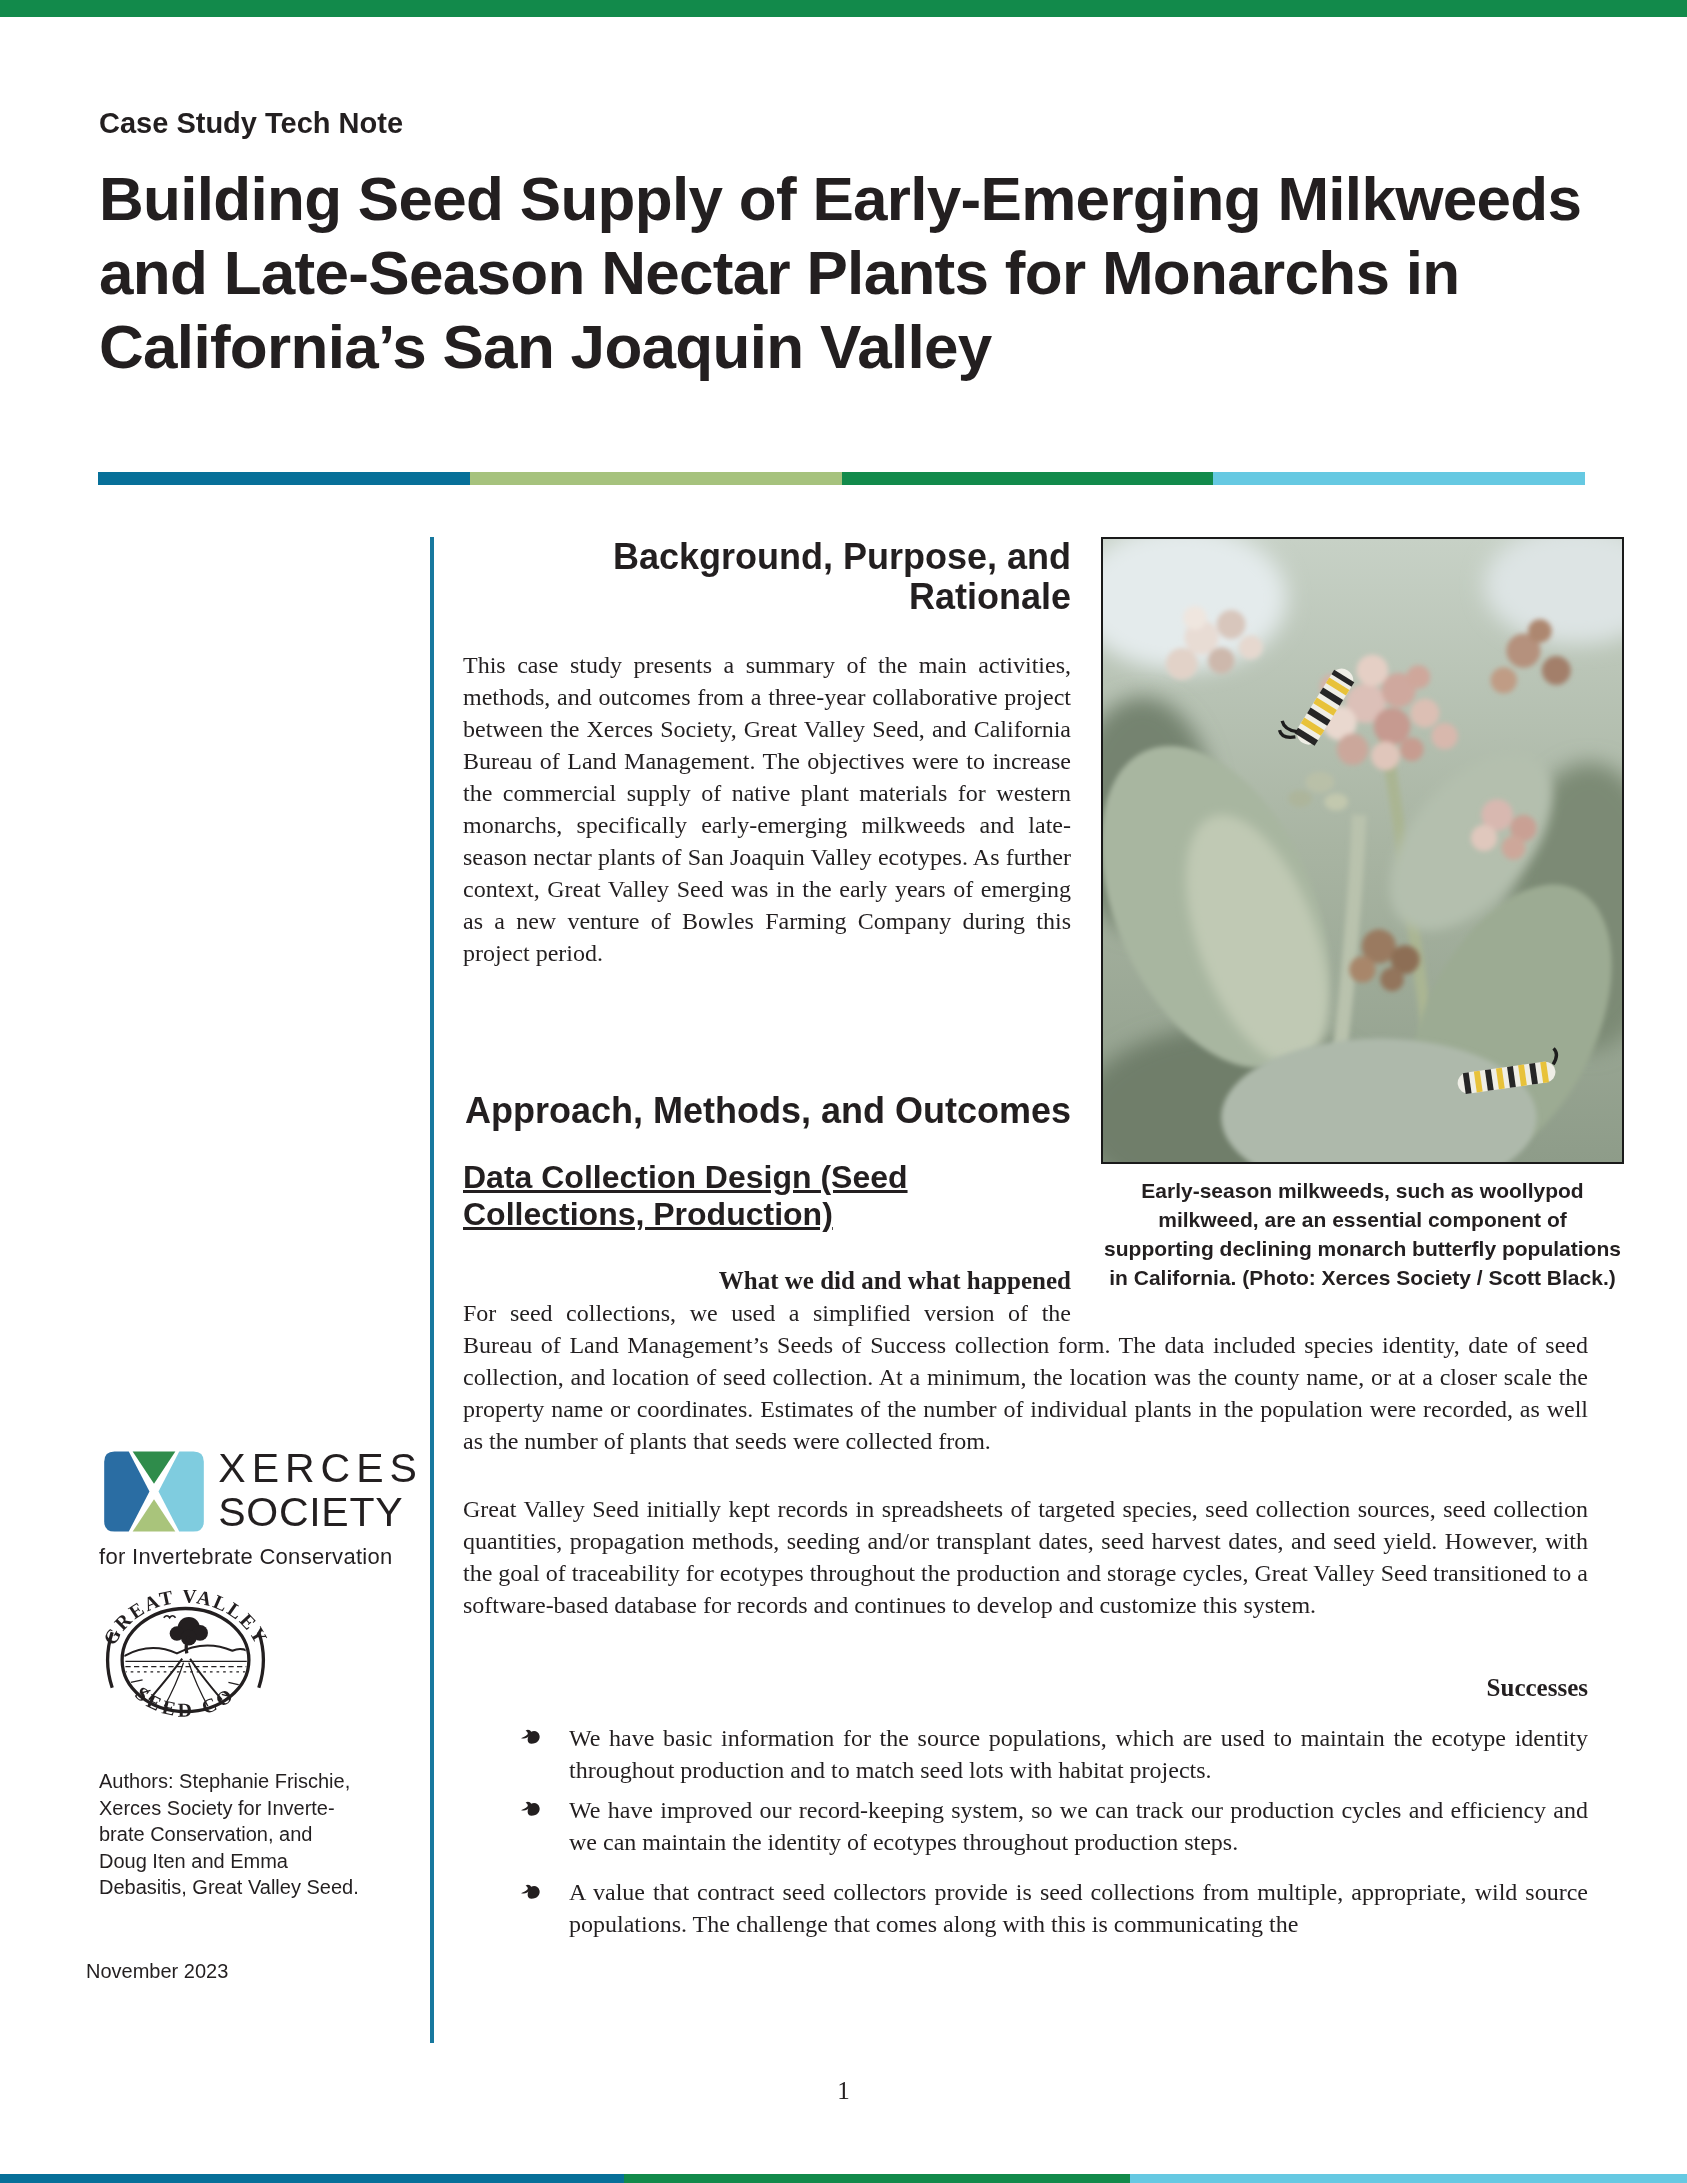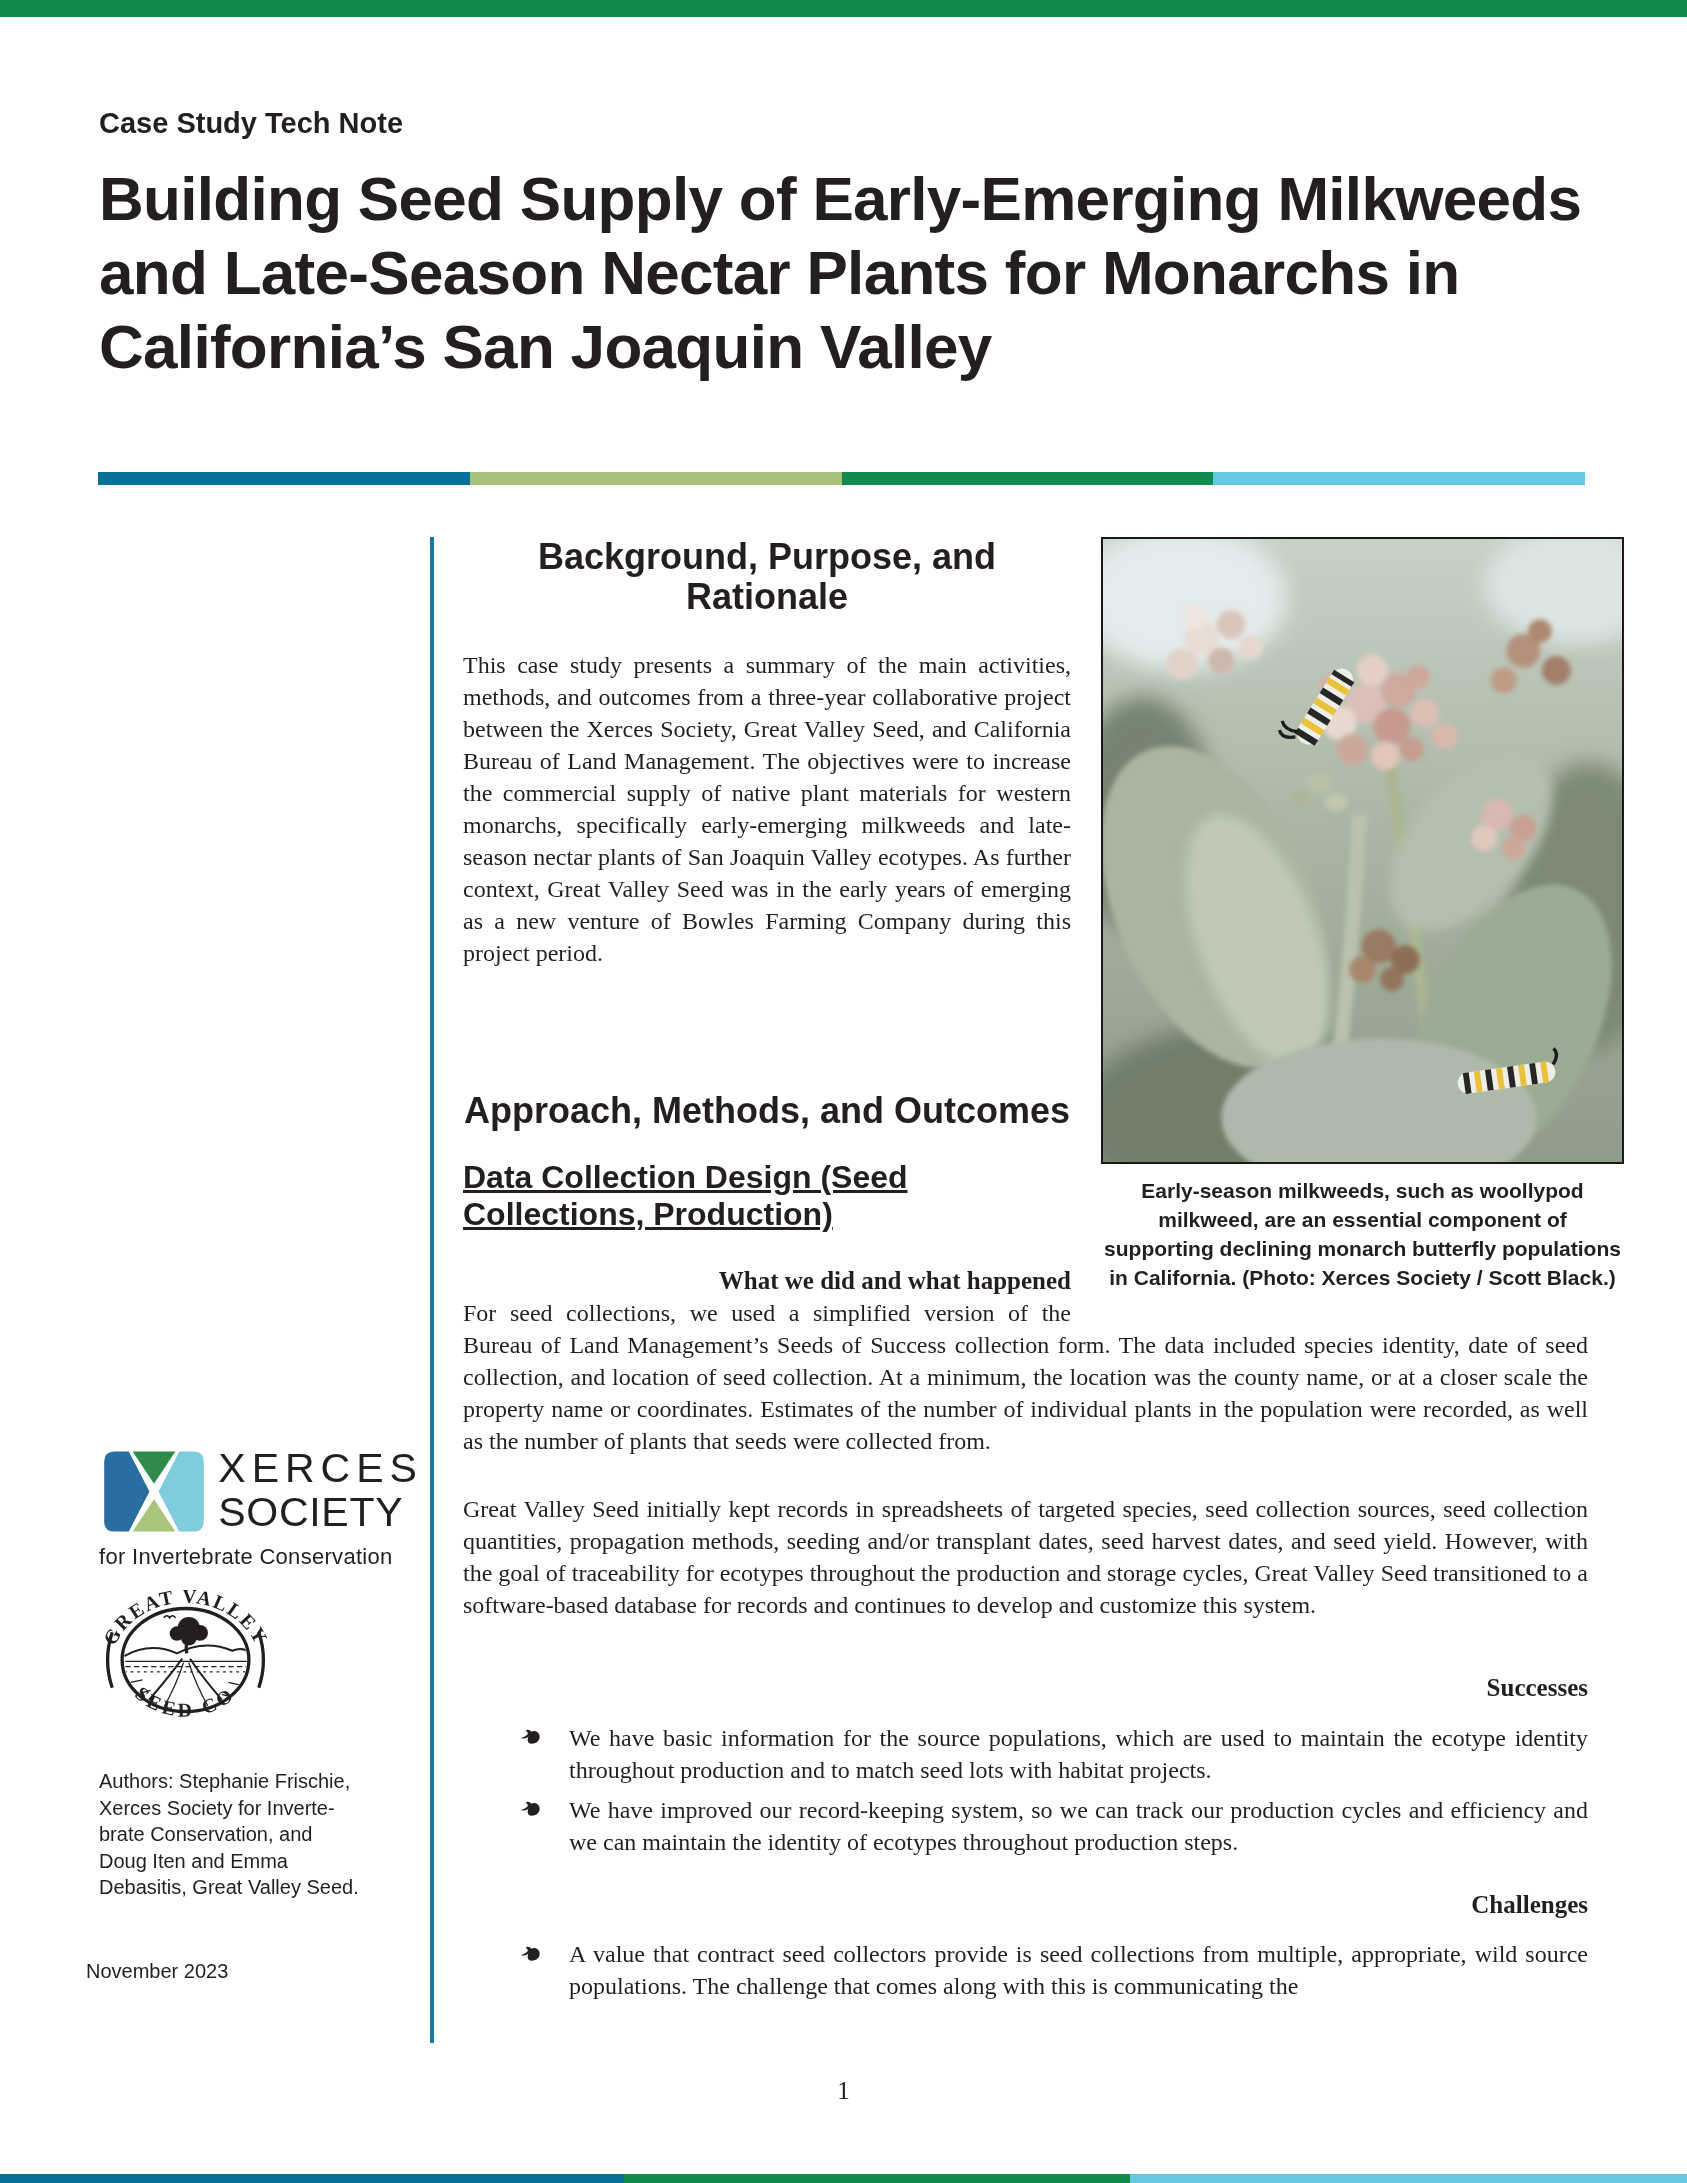--- a/index.html
+++ b/index.html
@@ -30,21 +30,21 @@
     position:absolute; left:463px; top:537px; width:1125px;
     font-size:24px; line-height:32px; text-align:justify;
   }
   .photo-block { float:right; width:523px; margin:0 -36px 30px 30px; }
   .photo { width:523px; height:627px; border:2px solid #1a1a1a; background:#a9b6a4; }
   .photo svg { display:block; width:100%; height:100%; }
   .caption {
     margin-top:12px; font-family:"Liberation Sans", sans-serif; font-weight:700;
     font-size:21px; line-height:29px; text-align:center;
   }
-  h2.sec { font-family:"Liberation Sans", sans-serif; font-weight:700; font-size:36px; line-height:40px; text-align:center; }
+  h2.sec { font-family:"Liberation Sans", sans-serif; font-weight:700; font-size:36px; line-height:40px; text-align:right; }
   h3.sub { font-family:"Liberation Sans", sans-serif; font-weight:700; font-size:32px; line-height:37px; text-align:left; margin-top:28px;text-decoration:underline; }
   h4.minor { font-family:Liberation Serif, serif; font-weight:700; font-size:25px; line-height:30px; text-align:right; }
   .bg-heading { margin-bottom:32px; }
   .approach-heading { margin-top:122px; }
   .what-heading { margin-top:33px; }
   .p-what { margin-top:1.3px; }
   .p-records { margin-top:36px; }
   .successes-heading { margin-top:52px; }
   .challenges-heading { margin-top:32px; }
   ul.leaf-list { list-style:none; margin-top:18.5px; }
@@ -228,21 +228,20 @@
         <span>We have basic information for the source populations, which are used to maintain the ecotype identity throughout production and to match seed lots with habitat projects.</span>
       </li>
       <li>
         <svg class="leaf-bullet" viewBox="0 0 24 20" aria-hidden="true">
           <path d="M2 11 C6 12 9 11 10 9 C8 14 10 17 13 17 C20 17 23 12 22 8 C21 4 17 2 13 4 C12 2 9 1 7 3 C9 4 10 6 9 7 C7 9 4 10 2 11 Z" fill="#231f20"></path>
         </svg>
         <span>We have improved our record-keeping system, so we can track our production cycles and efficiency and we can maintain the identity of ecotypes throughout production steps.</span>
       </li>
     </ul>
 
-    <h4 class="minor challenges-heading">Challenges</h4>
     <ul class="leaf-list">
       <li>
         <svg class="leaf-bullet" viewBox="0 0 24 20" aria-hidden="true">
           <path d="M2 11 C6 12 9 11 10 9 C8 14 10 17 13 17 C20 17 23 12 22 8 C21 4 17 2 13 4 C12 2 9 1 7 3 C9 4 10 6 9 7 C7 9 4 10 2 11 Z" fill="#231f20"></path>
         </svg>
         <span>A value that contract seed collectors provide is seed collections from multiple, appropriate, wild source populations. The challenge that comes along with this is communicating the</span>
       </li>
     </ul>
   </div>
 

